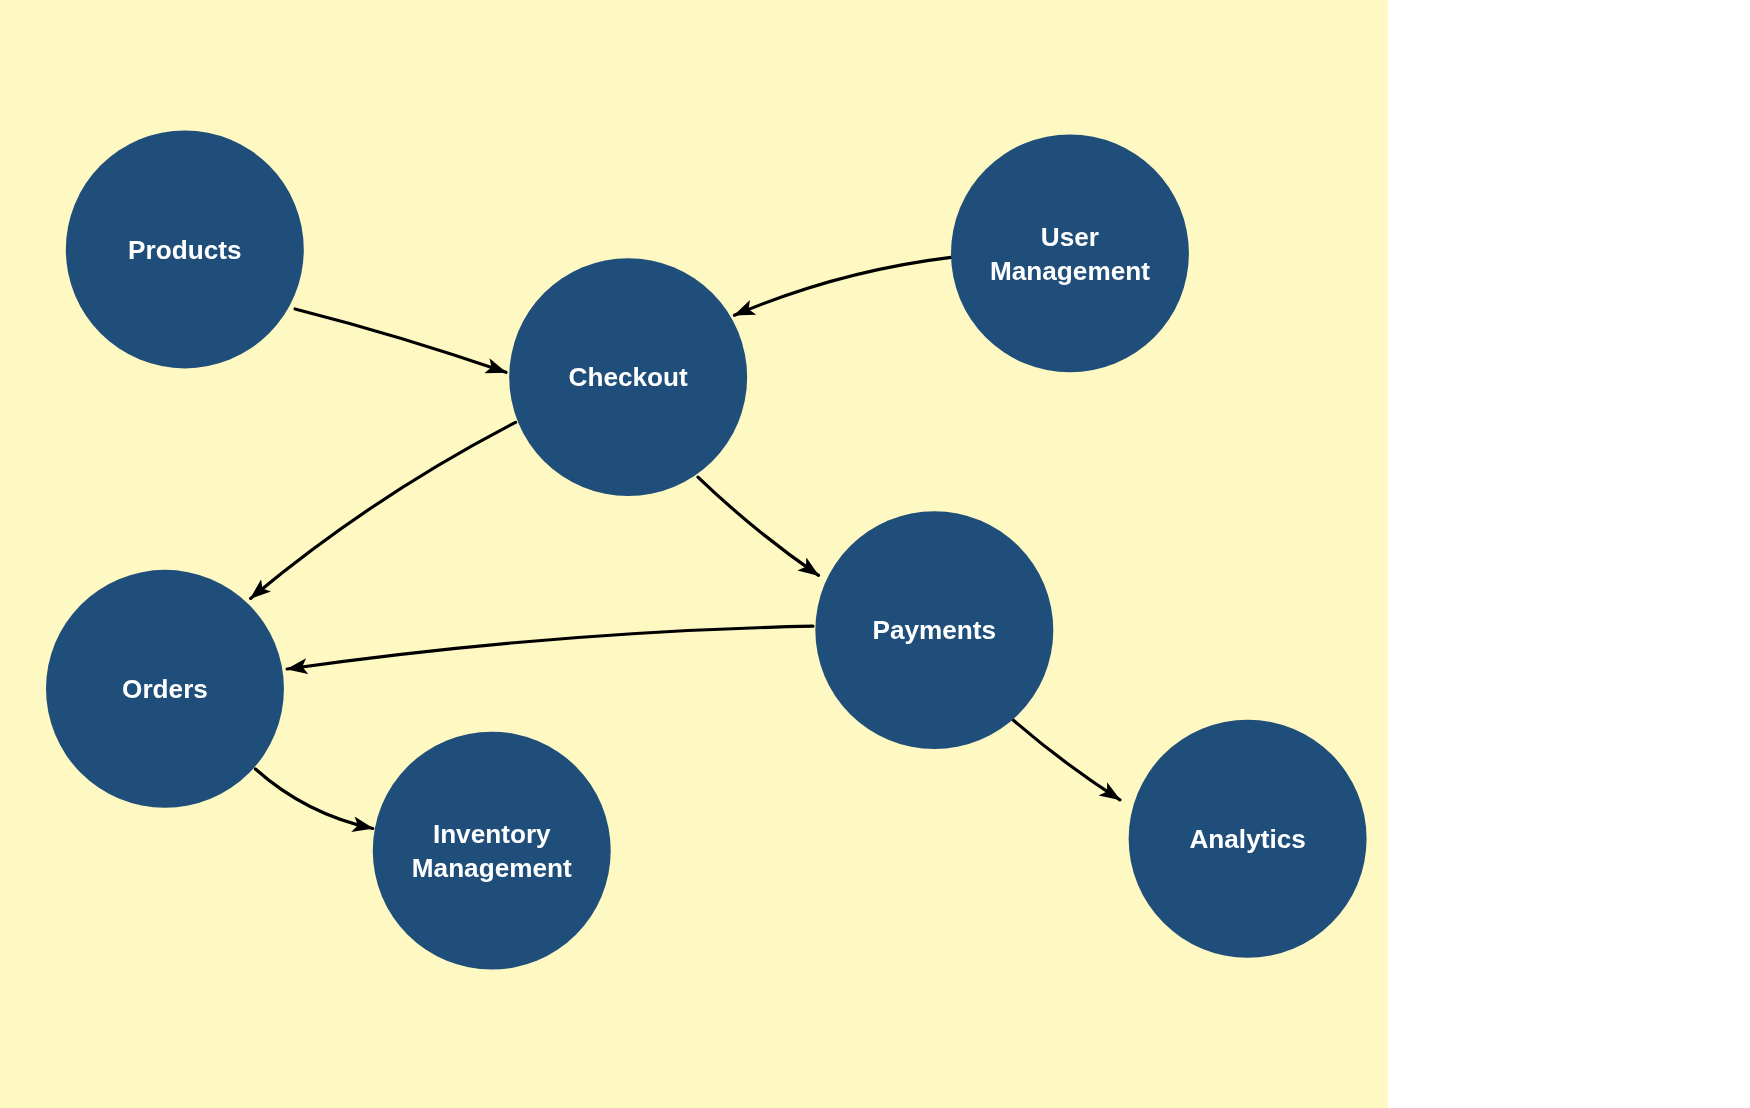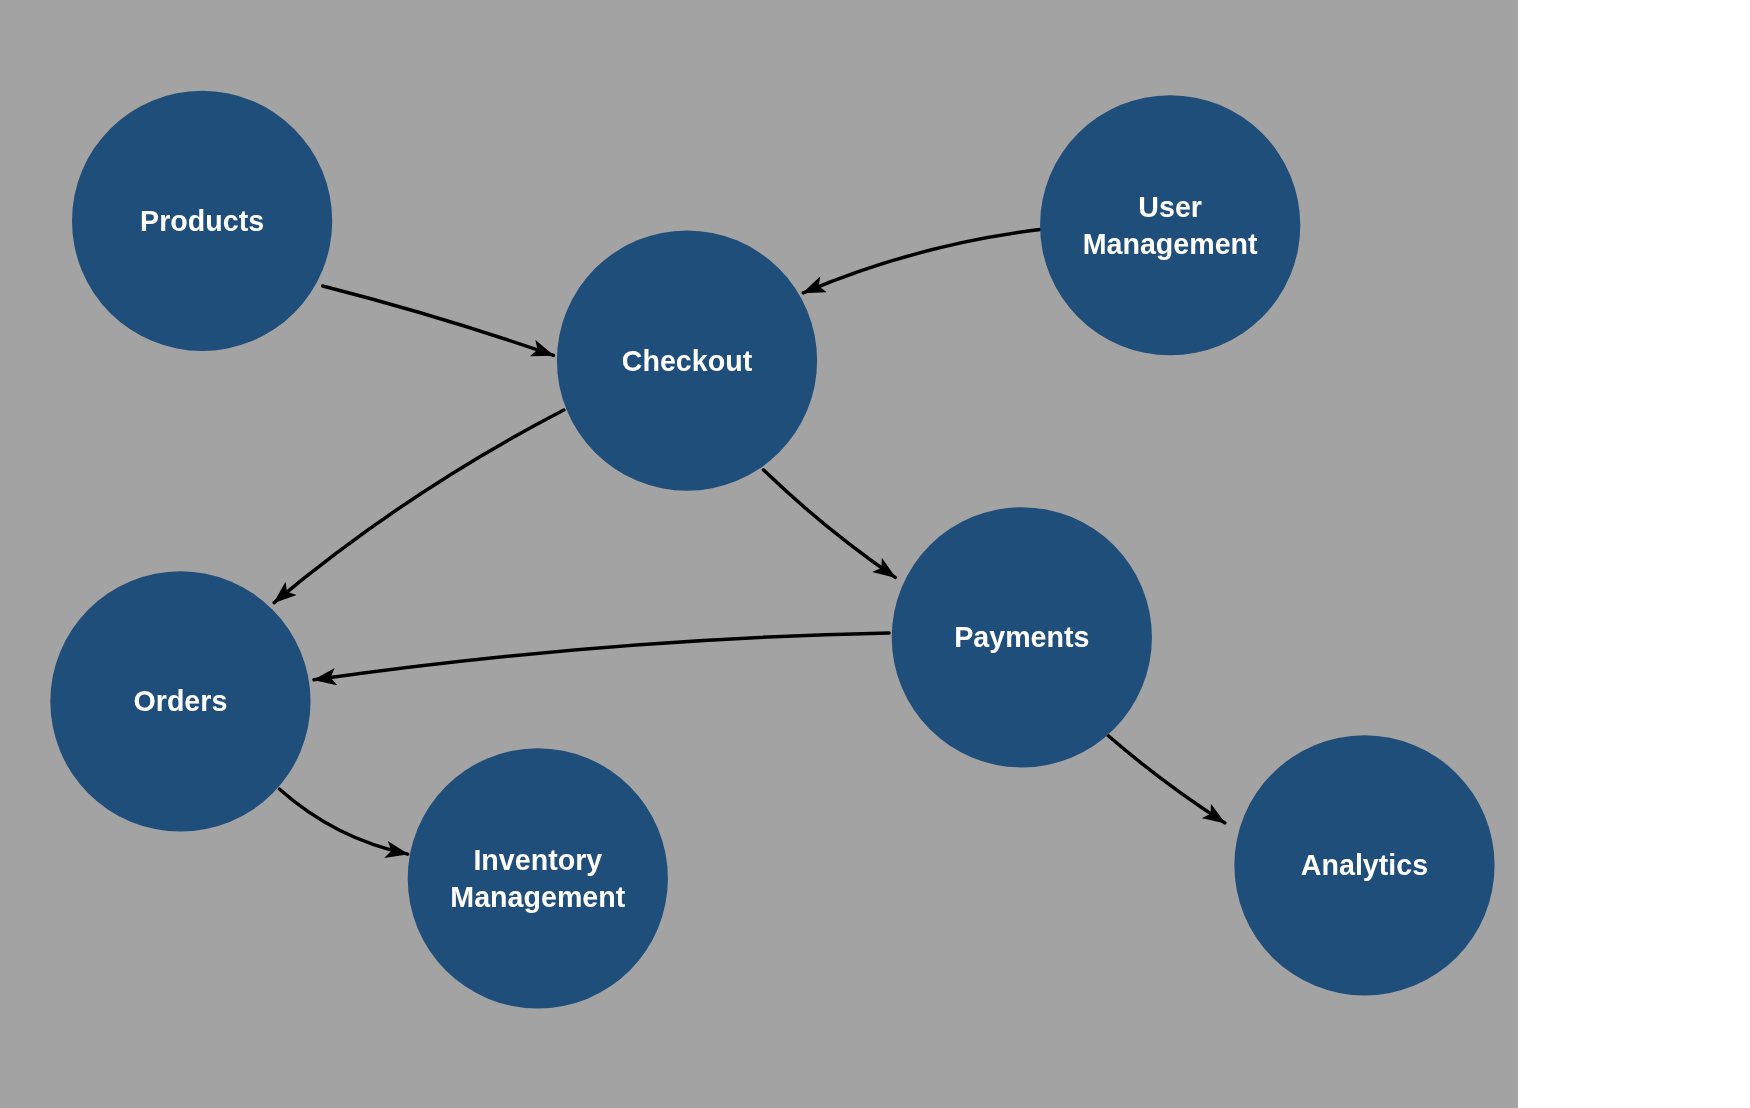--- a/index.html
+++ b/index.html
@@ -2,23 +2,23 @@
 <html><head>
 <meta charset="utf-8">
 <style>
   html, body {
     margin: 0;
     padding: 0;
     background: #ffffff;
   }
   .stage {
     position: relative;
-    width: 1518px;
+    width: 1388px;
     height: 1108px;
-    background: #a3a3a3;
+    background: #fef9c3;
     overflow: hidden;
   }
   .stage svg {
     display: block;
     width: 100%;
     height: 100%;
   }
   .node-label {
     font-family: "Liberation Sans", sans-serif;
     font-weight: 700;

